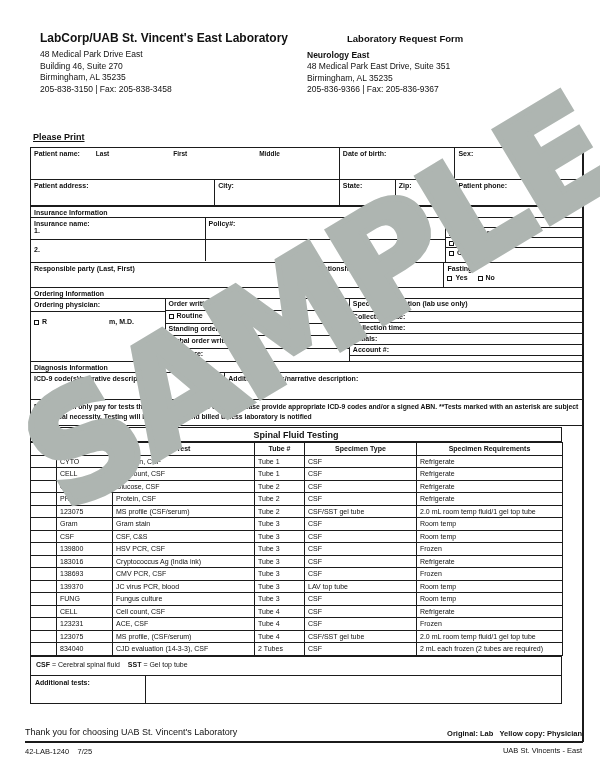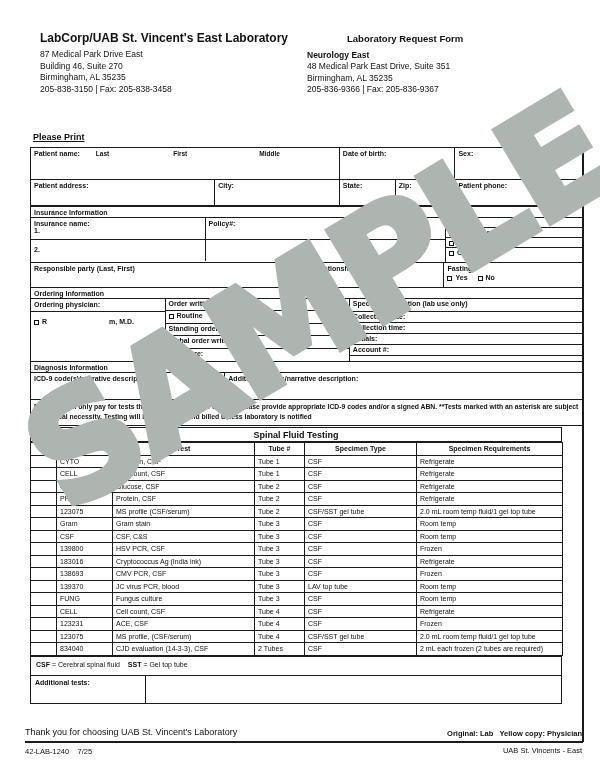--- a/index.html
+++ b/index.html
@@ -63,21 +63,21 @@
     color:#aeb5b1; -webkit-text-stroke:6px #aeb5b1;
   }
 </style>
 </head>
 <body>
 
 <div id="sheet">
 
   <div id="lab-block" class="addr-block">
     <div class="blk-name">LabCorp/UAB St. Vincent's East Laboratory</div>
-    <div>87 Medical Park Drive East</div>
+    <div>48 Medical Park Drive East</div>
     <div>Building 46, Suite 270</div>
     <div>Birmingham, AL 35235</div>
     <div>205-838-3150  |  Fax: 205-838-3458</div>
   </div>
 
   <div id="clinic-block" class="addr-block">
     <div class="blk-title">Laboratory Request Form</div>
     <div class="b">Neurology East</div>
     <div>48 Medical Park East Drive, Suite 351</div>
     <div>Birmingham, AL 35235</div>

